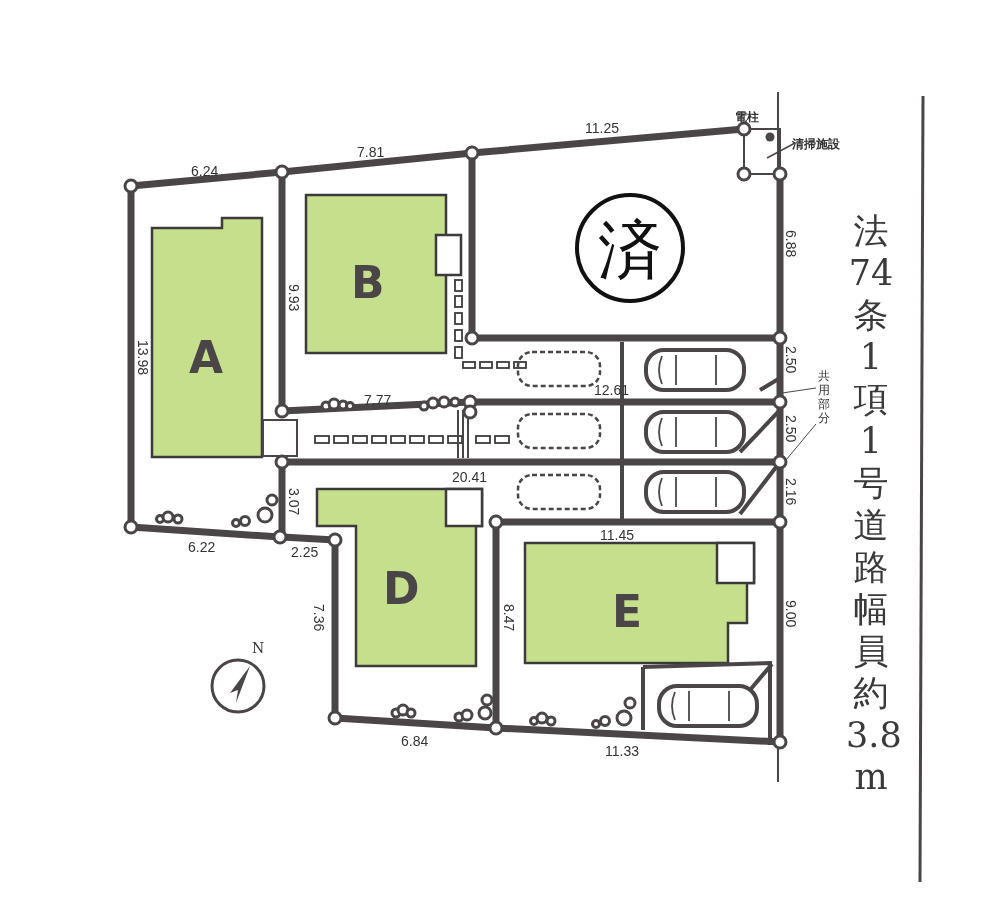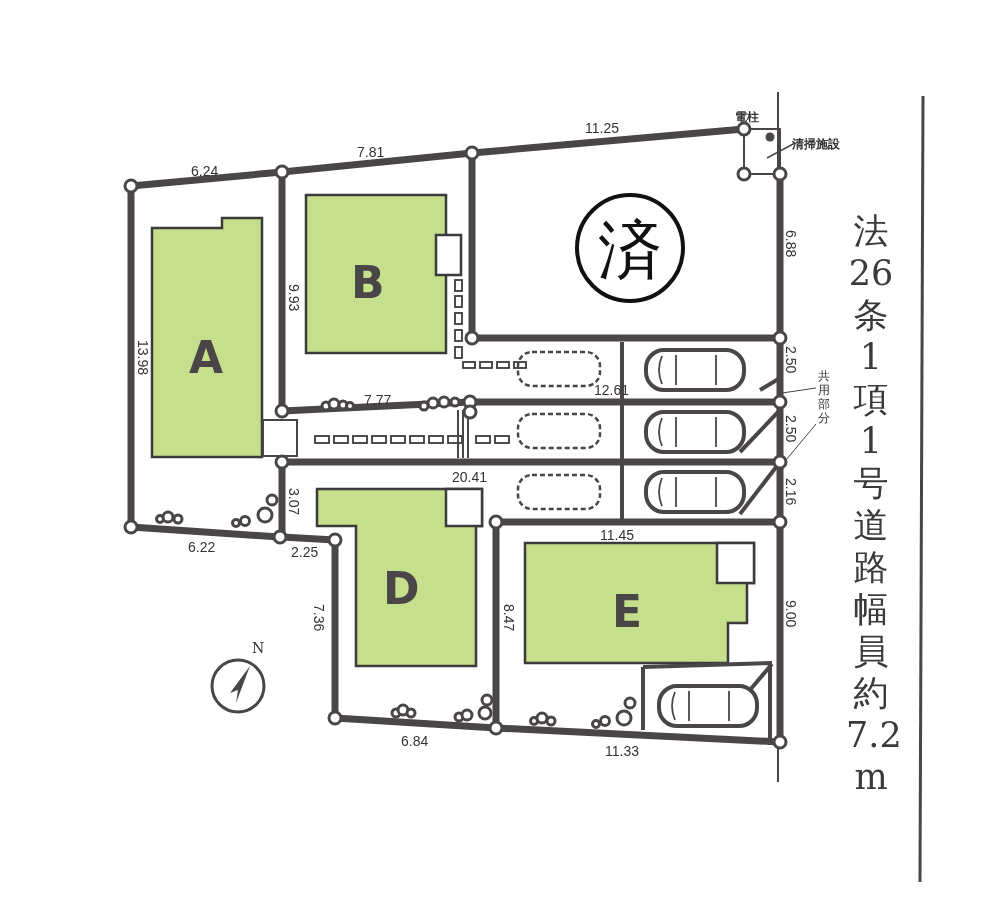--- a/index.html
+++ b/index.html
@@ -245,26 +245,26 @@
 
   <g>
     <circle cx="238" cy="686" r="26" fill="none" stroke="#4a4647" stroke-width="3"></circle>
     <polygon points="250,666 230,693 238,690 236,703" fill="#4a4647"></polygon>
     <text x="252" y="653" font-family="DejaVu Serif, serif" font-size="14" fill="#333">N</text>
   </g>
 </svg>
 
 <div class="road-text">
   <span>法</span>
-  <span>26</span>
+  <span>74</span>
   <span>条</span>
   <span>1</span>
   <span>項</span>
   <span>1</span>
   <span>号</span>
   <span>道</span>
   <span>路</span>
   <span>幅</span>
   <span>員</span>
   <span>約</span>
-  <span>7.2</span>
+  <span>3.8</span>
   <span>m</span>
 </div>
 
 </body></html>

